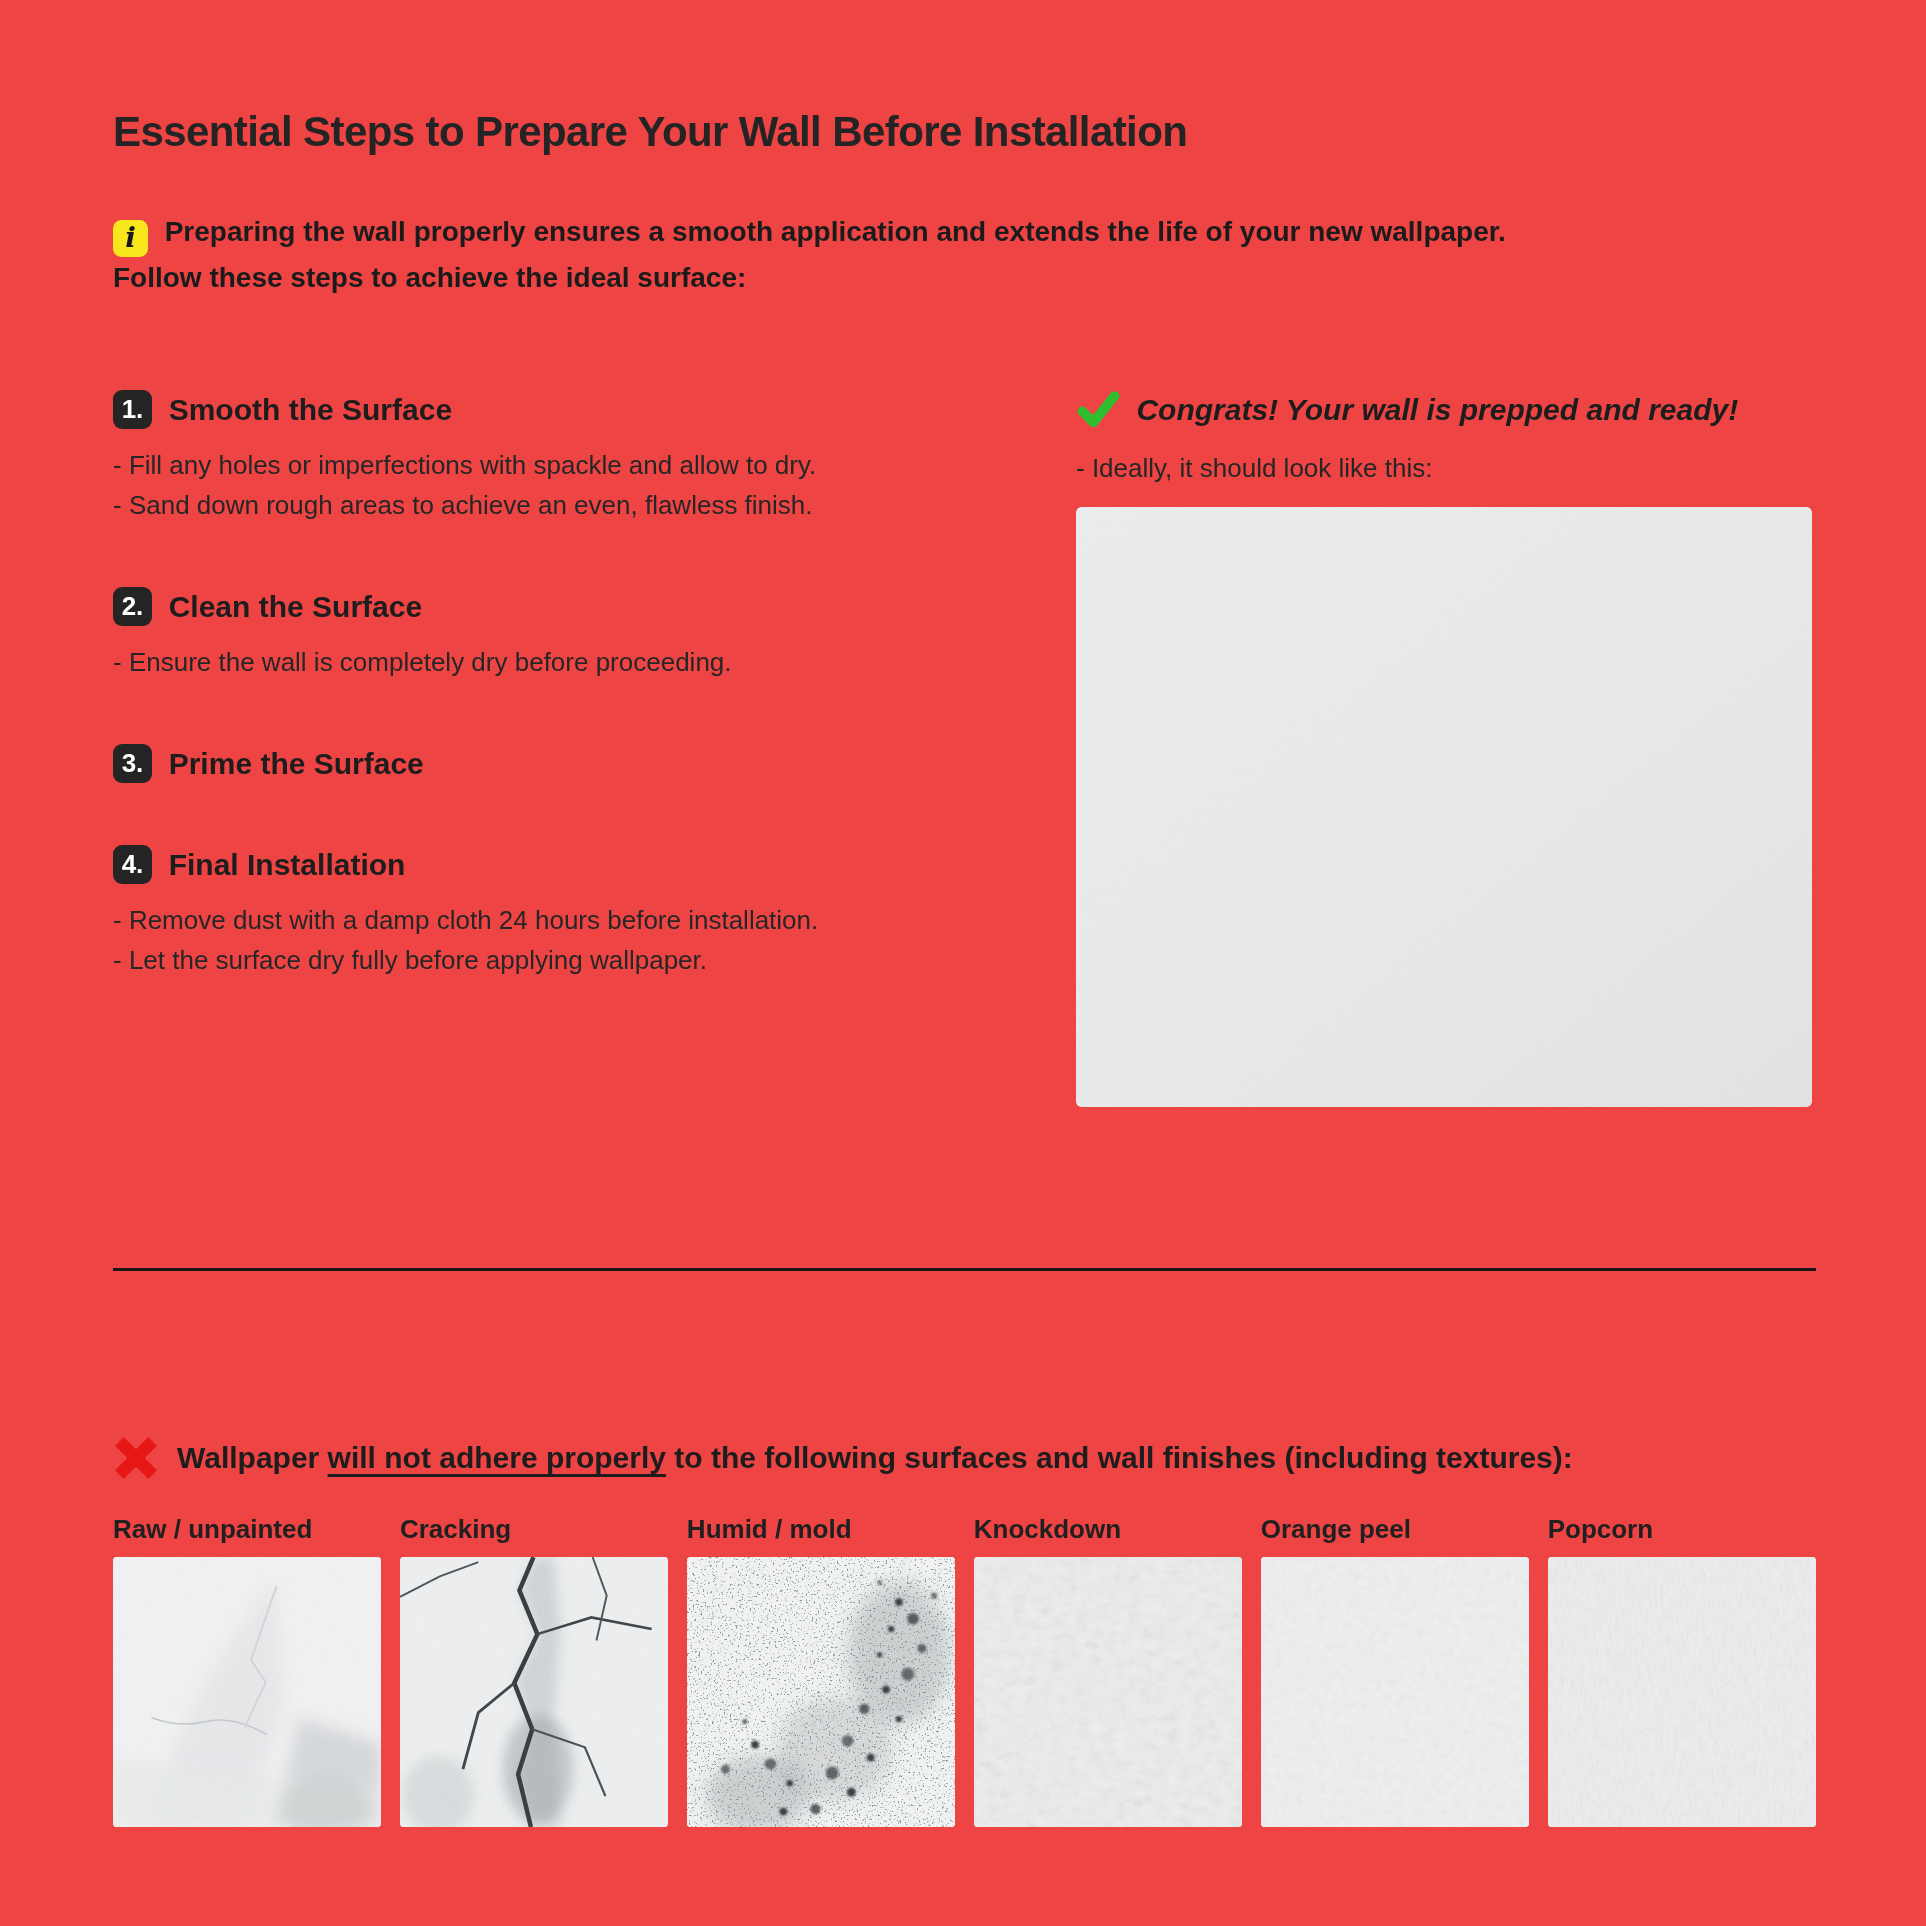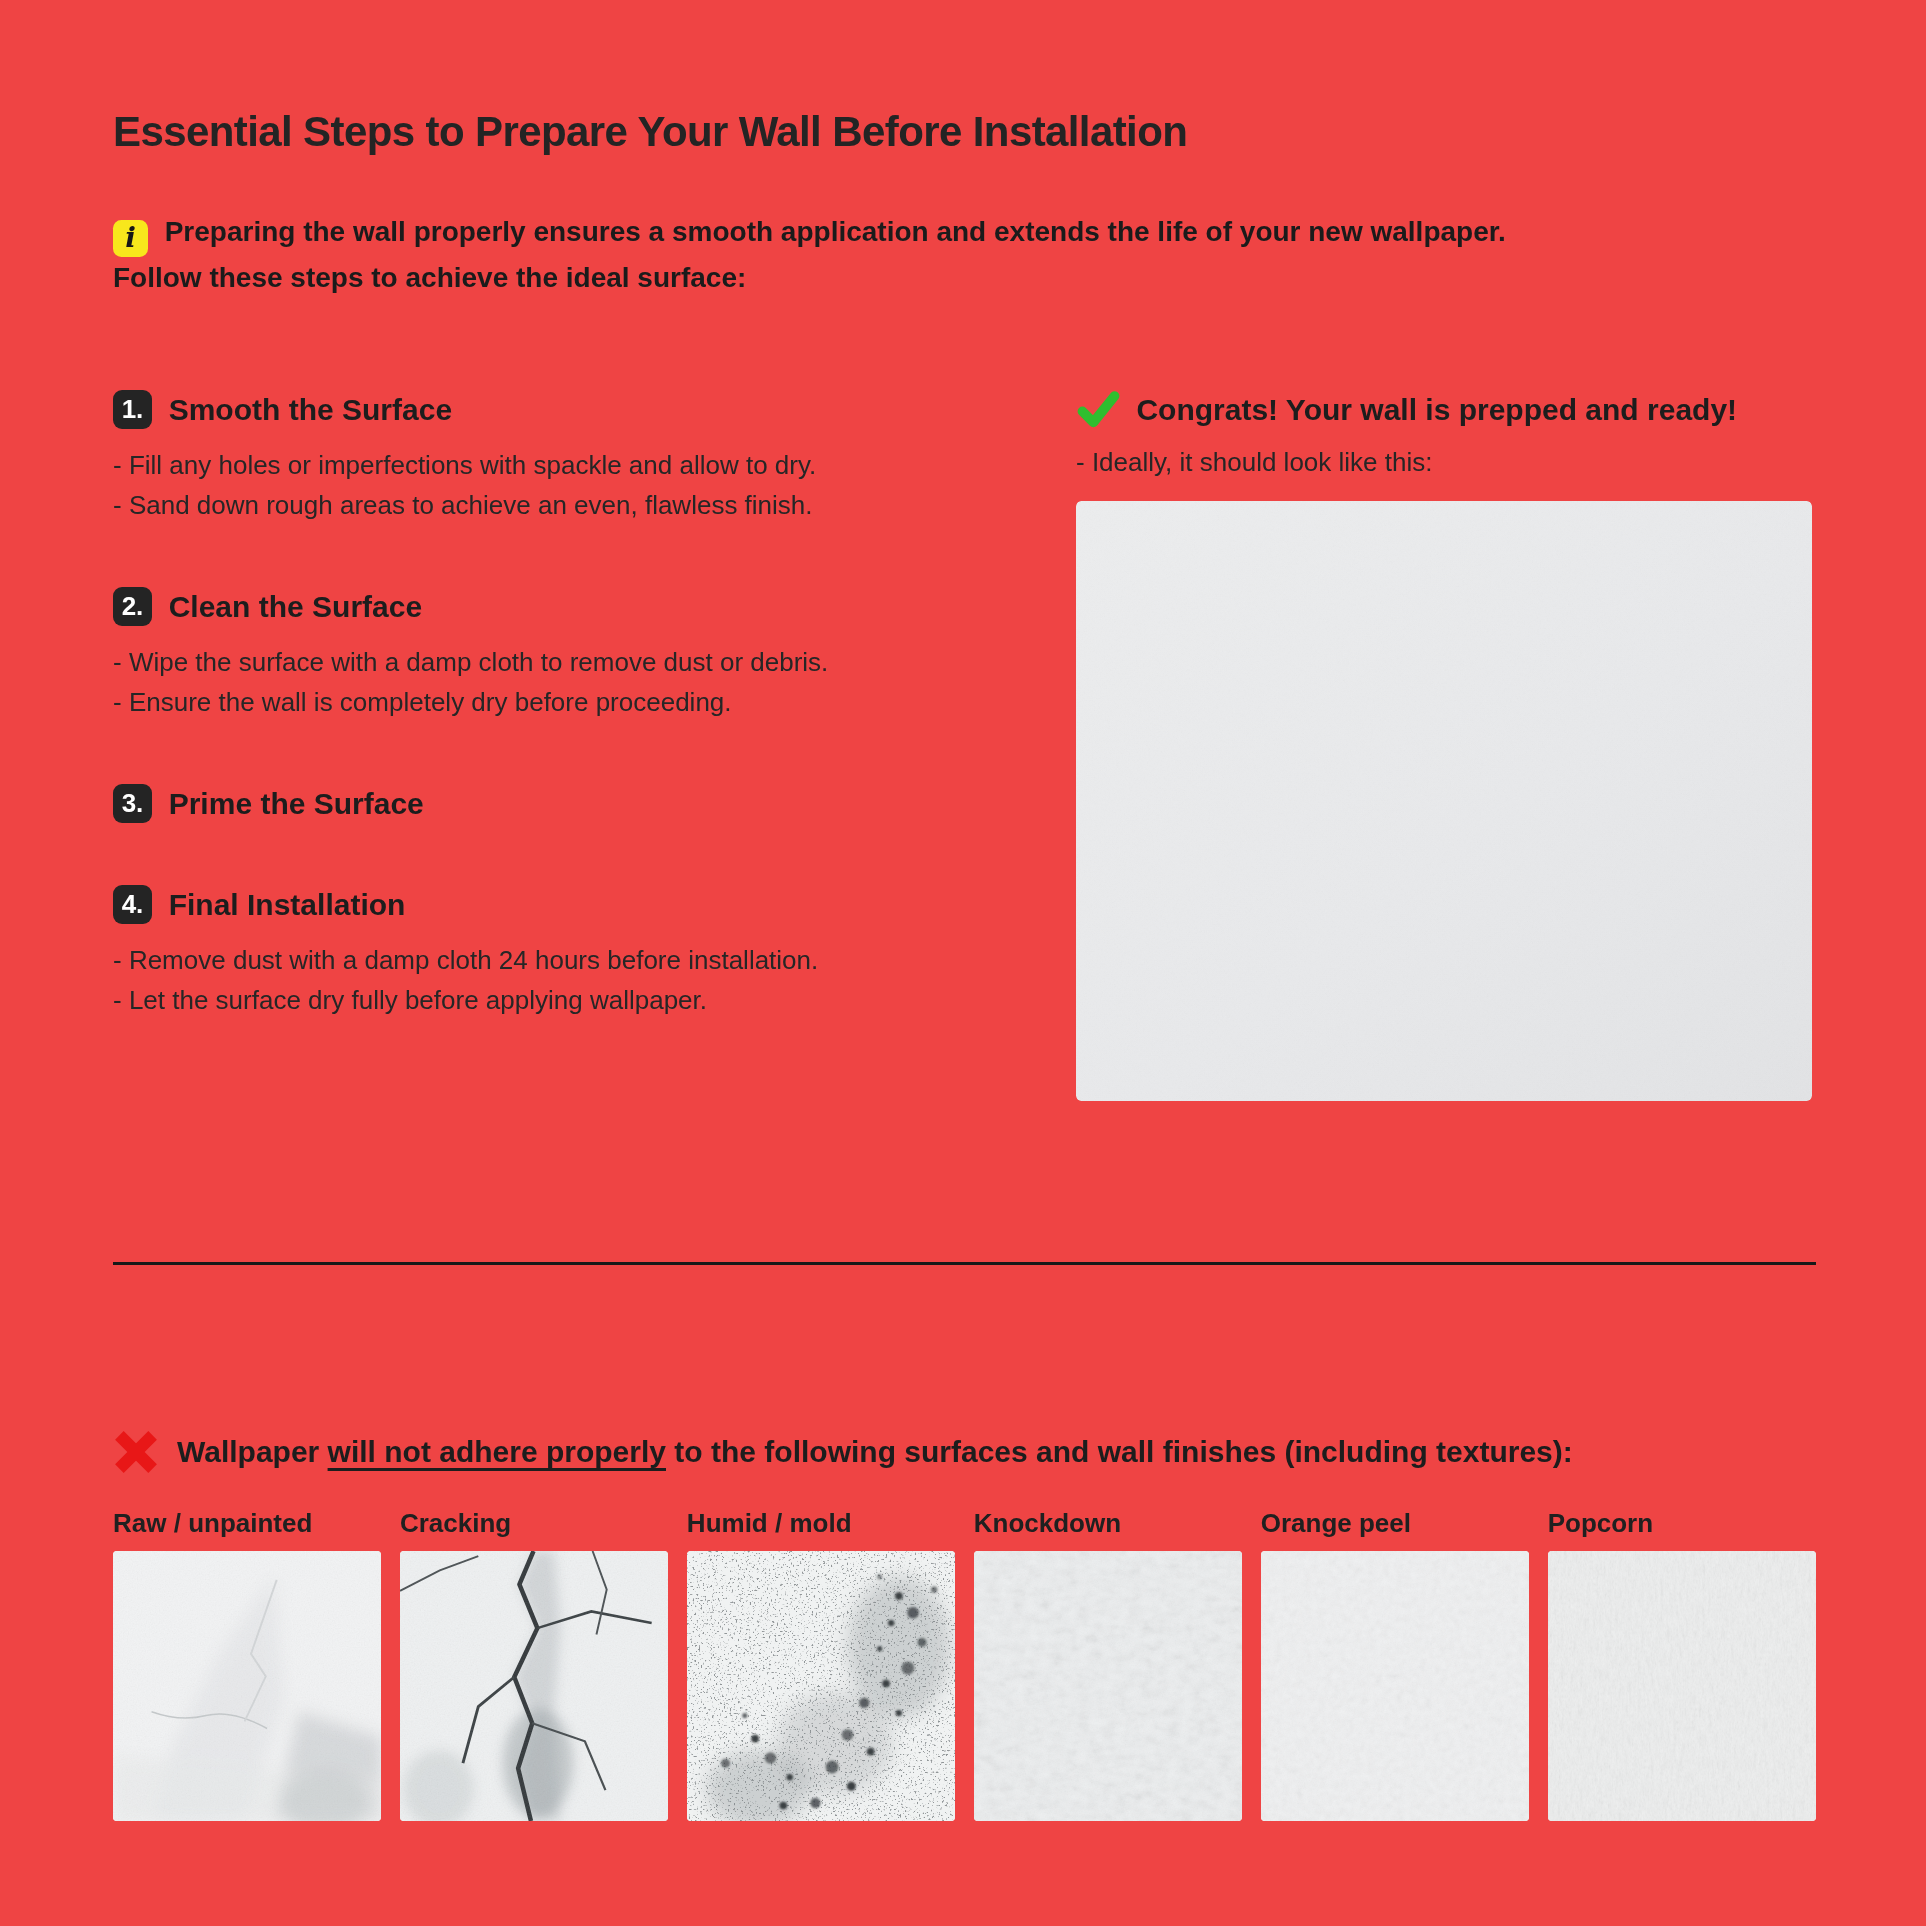--- a/index.html
+++ b/index.html
@@ -22,21 +22,21 @@
 
   .step{margin-bottom:62px;}
   .step-header{display:flex;align-items:center;margin-bottom:15.4px;}
   .badge{width:39px;height:39px;background:#242424;border-radius:9px;color:#ffffff;
          font-weight:700;font-size:26px;display:flex;align-items:center;justify-content:center;
          margin-right:16.7px;flex:0 0 auto;}
   .step-title{font-size:30px;font-weight:700;color:#1d1d1d;text-align:right;}
   .step-details{font-size:26px;line-height:1.55;color:#262626;}
   .step-details div{white-space:nowrap;}
 
-  .congrats-header{display:flex;align-items:center;margin-bottom:18px;}
+  .congrats-header{display:flex;align-items:center;margin-bottom:24px;font-style:italic;}
   .check-icon{margin-right:15.4px;flex:0 0 auto;display:block;}
   .congrats-title{font-size:30px;font-weight:700;color:#1d1d1d;}
   .congrats-sub{font-size:26px;color:#262626;margin:0 0 23px;}
   .wall-figure{width:736px;height:600px;display:block;border-radius:5.1px;overflow:hidden;}
 
   .divider{border:0;height:2.6px;background:#181818;margin:161px 0 0;}
 
   .warning-header{display:flex;align-items:center;margin-top:164px;}
   .cross-icon{margin-right:18px;flex:0 0 auto;display:block;}
   .warning-text{font-size:30px;font-weight:700;color:#1d1d1d;}
@@ -75,21 +75,20 @@
           <div>- Sand down rough areas to achieve an even, flawless finish.</div>
         </div>
       </div>
 
       <div class="step">
         <div class="step-header">
           <div class="badge">2.</div>
           <div class="step-title">Clean the Surface</div>
         </div>
         <div class="step-details">
-          <div>- Wipe the surface with a damp cloth to remove dust or debris.</div>
           <div>- Ensure the wall is completely dry before proceeding.</div>
         </div>
       </div>
 
       <div class="step">
         <div class="step-header">
           <div class="badge">3.</div>
           <div class="step-title">Prime the Surface</div>
         </div>
       </div>

